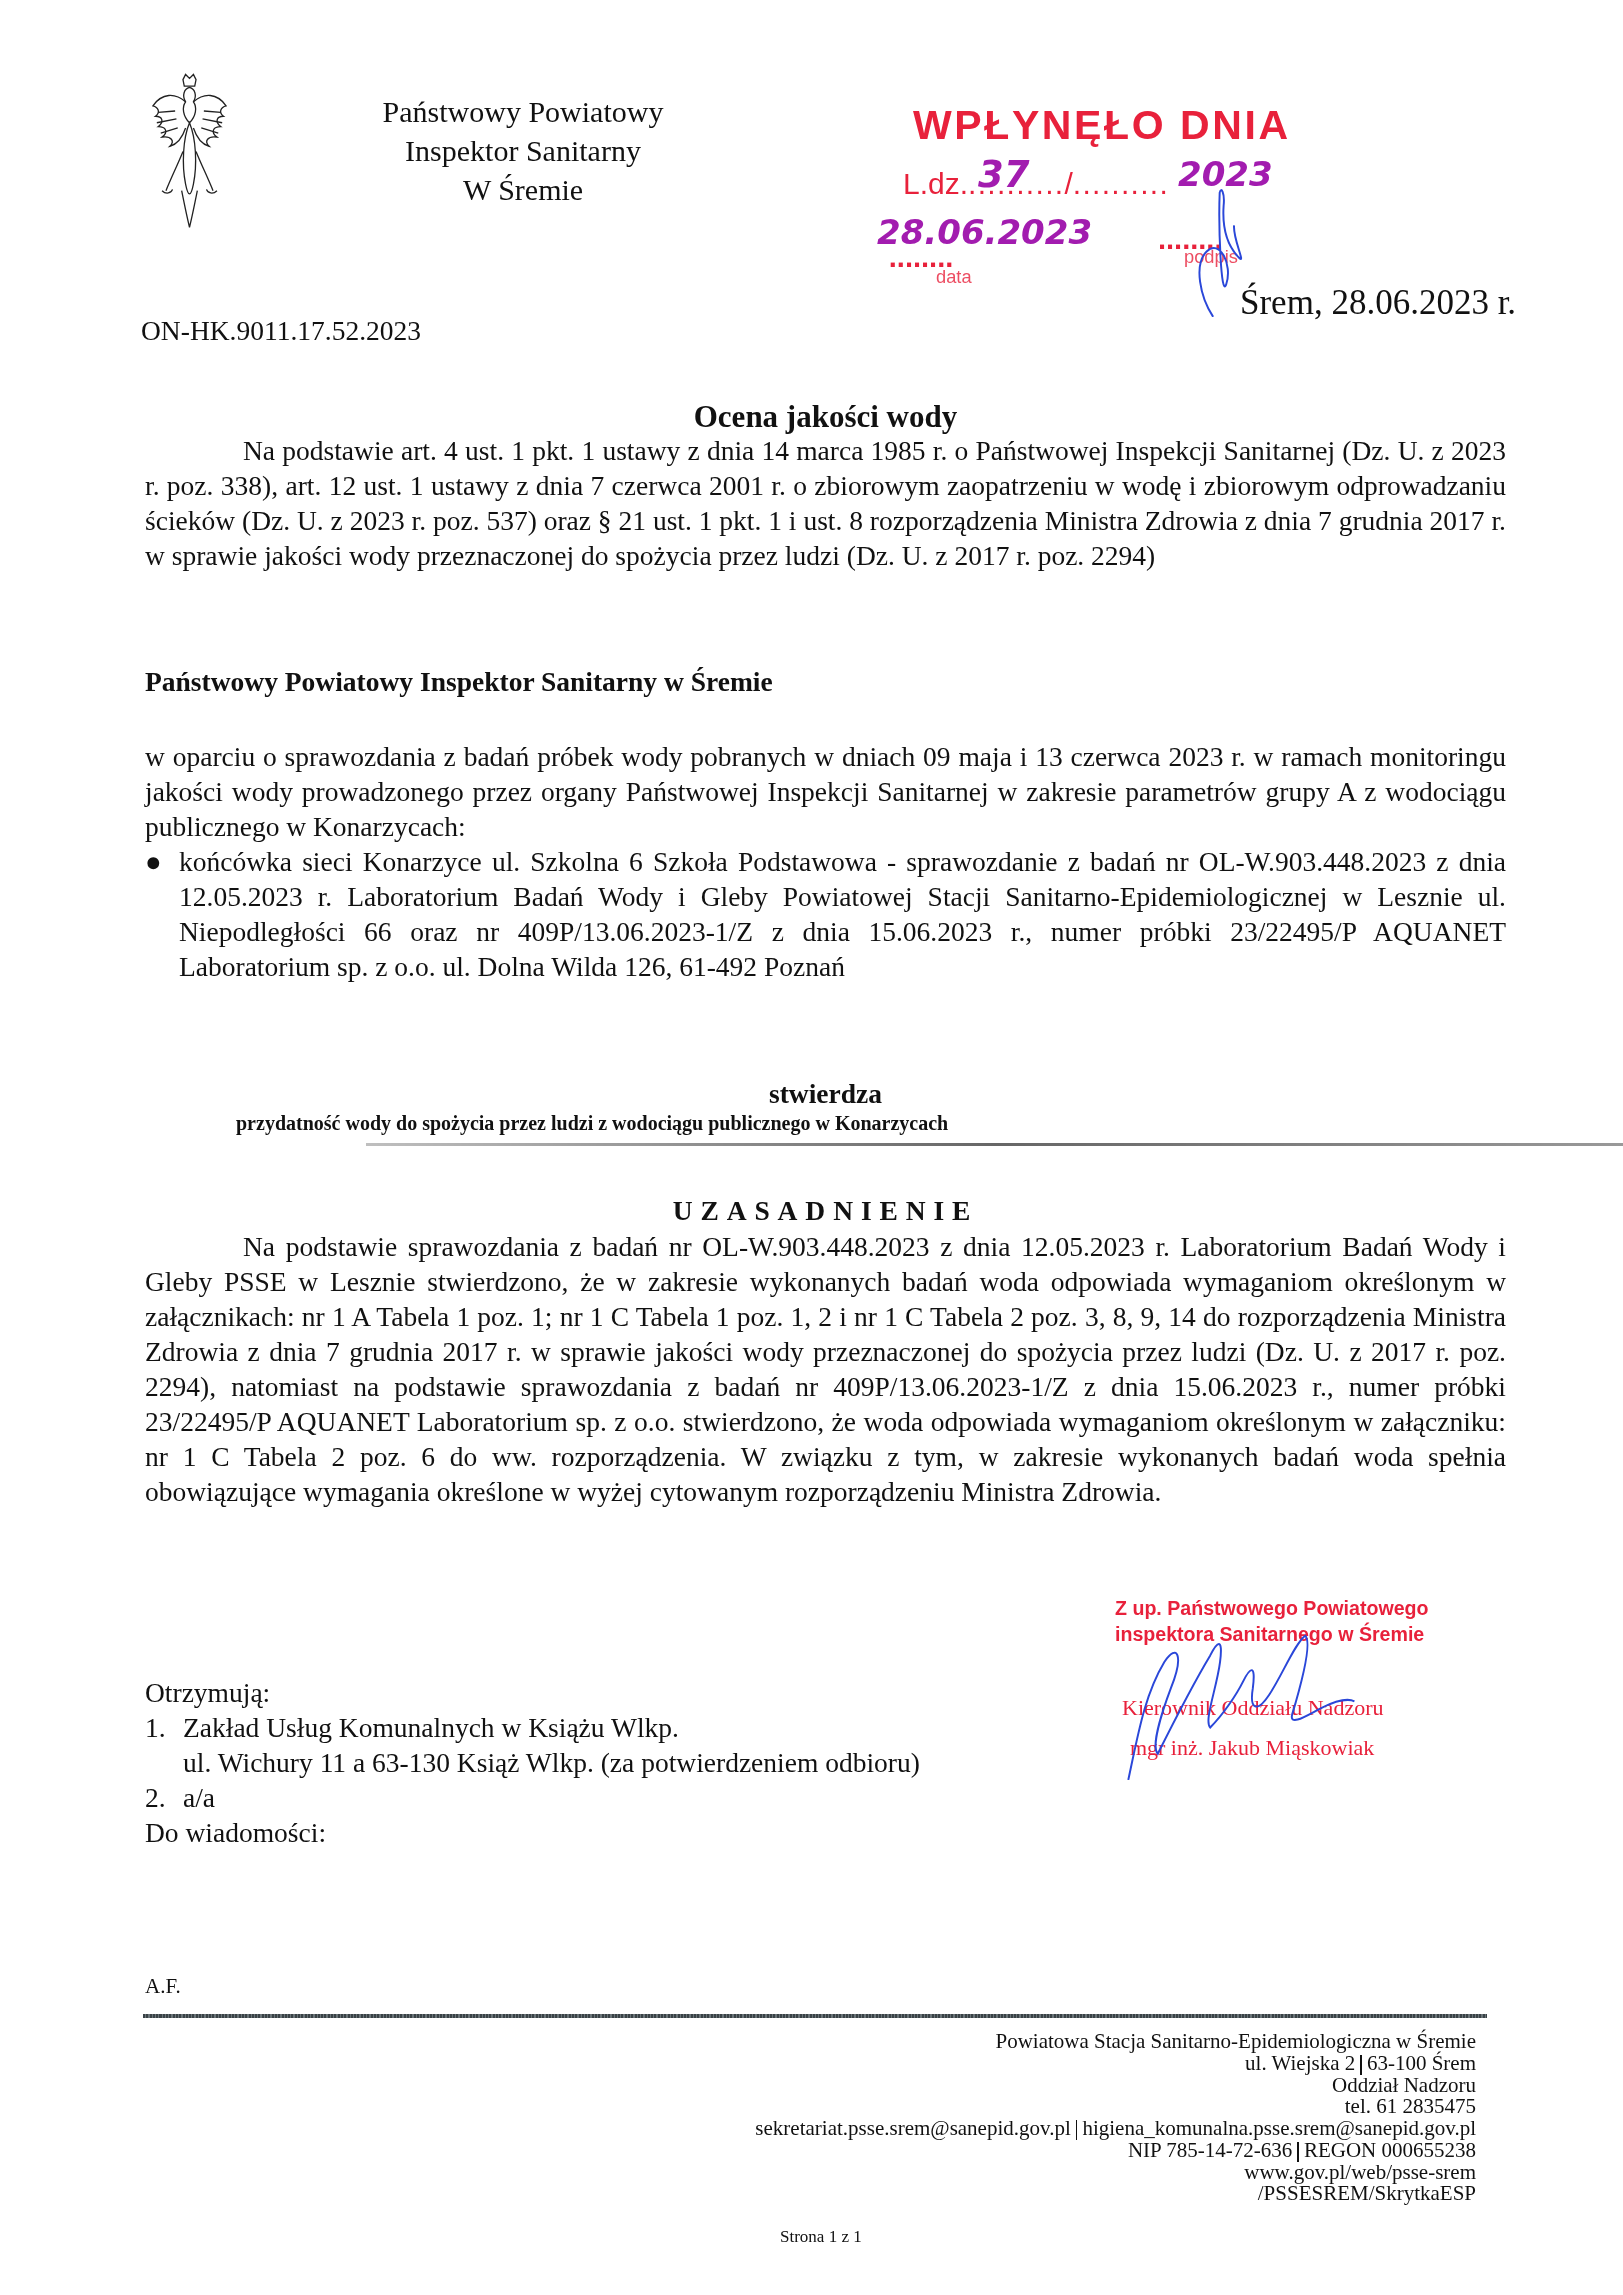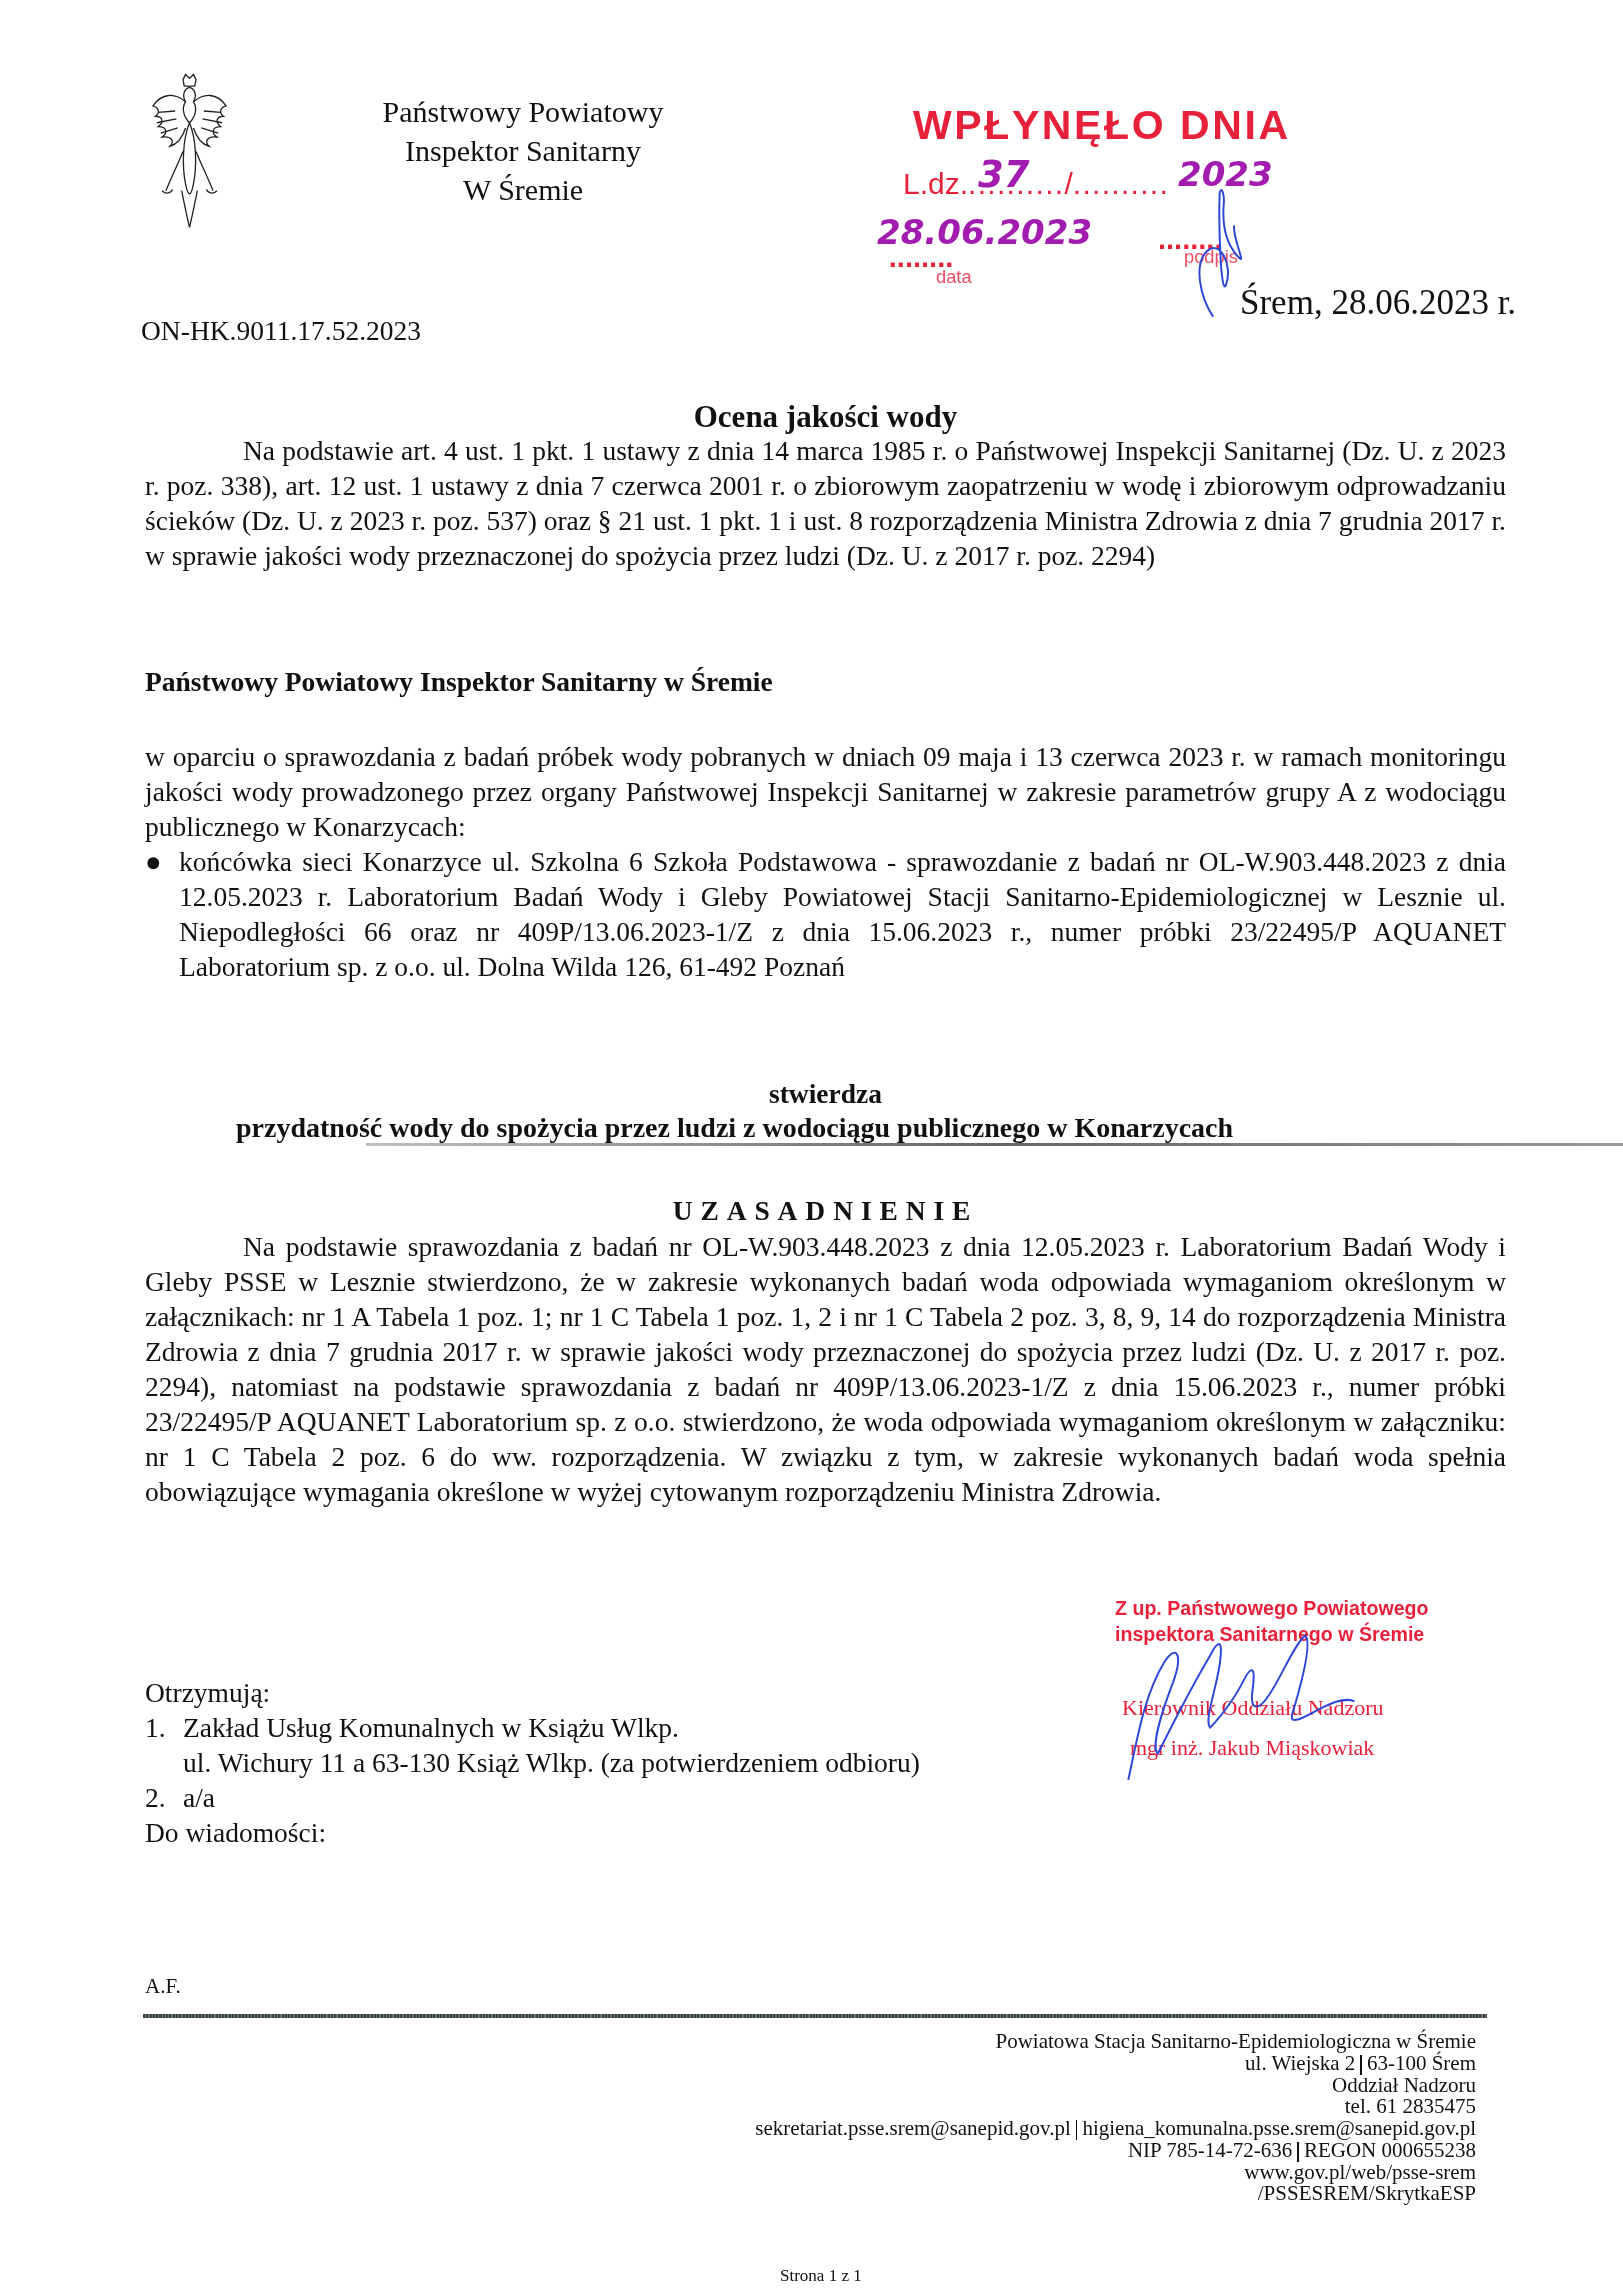--- a/index.html
+++ b/index.html
@@ -33,21 +33,21 @@
   .content { left: 145px; width: 1361px; font-size: 27.5px; line-height: 35px; }
   .title { top: 399px; width: 1361px; text-align: center; font-weight: bold; font-size: 31px; }
   .para { text-align: justify; text-align-last: left; }
   .indent { text-indent: 98px; }
   .p1 { top: 433px; }
   .bold-head { top: 664px; font-weight: bold; font-size: 27.5px; }
   .p2 { top: 739px; }
   .bullet { top: 844px; padding-left: 34px; box-sizing: border-box; }
   .bullet-dot { position: absolute; left: 0px; top: 0px; }
   .stwierdza { top: 1076px; width: 1361px; text-align: center; font-weight: bold; }
-  .przyd { top: 1112px; left: 236px; font-weight: bold; font-size: 28px; }
+  .przyd { top: 1112px; left: 236px; font-weight: bold; font-size: 20px; }
   .fold { left: 366px; top: 1143px; width: 1257px; height: 2.6px; background: linear-gradient(90deg, rgba(0,0,0,.25), rgba(0,0,0,.6), rgba(0,0,0,.4)); }
   .uzas { top: 1193px; width: 1361px; text-align: center; font-weight: bold; letter-spacing: 7.9px; font-size: 27.5px; }
   .p3 { top: 1229px; }
 
   
   .sigblk { left: 1086px; top: 1590px; width: 419px; height: 183px; }
   .sig-red1 { position: absolute; left: 29px; top: 5.2px; color: #e8213b; font-family: "Liberation Sans", "DejaVu Sans", sans-serif; font-weight: bold; font-size: 19.6px; line-height: 26px; white-space: nowrap; }
   .sig-red2 { position: absolute; left: 36px; top: 92px; color: #e8213b; font-size: 22px; line-height: 52px; white-space: nowrap; }
   .sig2 { position: absolute; left: 39px; top: 26px; width: 236px; height: 164px; }
 
@@ -55,21 +55,21 @@
   .recv .row { white-space: nowrap; }
   .num { display: inline-block; width: 38px; }
   .ind { padding-left: 38px; }
 
   .af { left: 145px; top: 1974px; font-size: 21px; }
   .rule { left: 143px; top: 2014px; width: 1344px; height: 3.9px; background: repeating-linear-gradient(90deg, #3a4246 0 2px, #6a7478 2px 3.3px); }
 
   .footer { right: 147px; top: 2031px; text-align: right; font-size: 21px; line-height: 21.6px; }
   .footer .row { white-space: nowrap; }
   .sep { display: inline-block; width: 1.3px; height: 19.6px; background: #111; vertical-align: middle; margin: 0 5.2px; }
-  .page { left: 780px; top: 2227px; font-size: 17px; margin-top: 39px; }
+  .page { left: 780px; top: 2227px; font-size: 17px; }
 </style>
 </head>
 <body>
 
 <svg class="abs eagle" viewBox="0 0 124 240">
   <g fill="none" stroke="#222" stroke-width="2">
     <path d="M52 10 L56 2 L62 8 L68 2 L72 10 L70 20 L54 20 Z"></path>
     <path d="M62 22 C54 24 50 34 56 44 C50 52 52 66 62 76 C72 66 74 52 68 44 C74 34 70 24 62 22 Z"></path>
     <path d="M56 44 C40 30 20 30 6 50 C14 52 18 60 10 66 C20 66 24 74 14 82 C26 82 30 90 20 98 C34 96 40 104 32 112 C46 108 52 96 56 84"></path>
     <path d="M68 44 C84 30 104 30 118 50 C110 52 106 60 114 66 C104 66 100 74 110 82 C98 82 94 90 104 98 C90 96 84 104 92 112 C78 108 72 96 68 84"></path>

